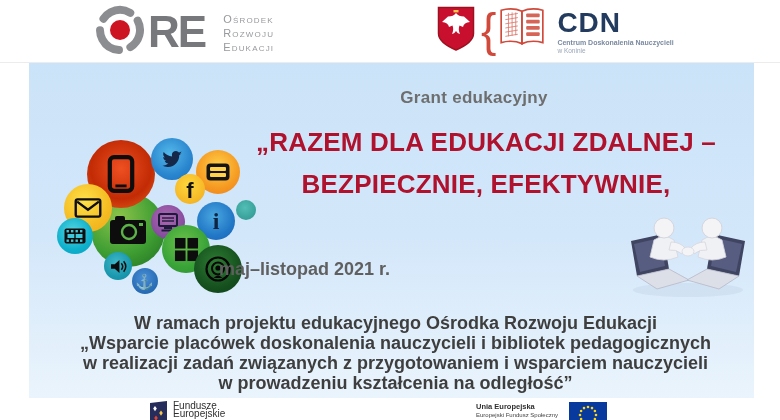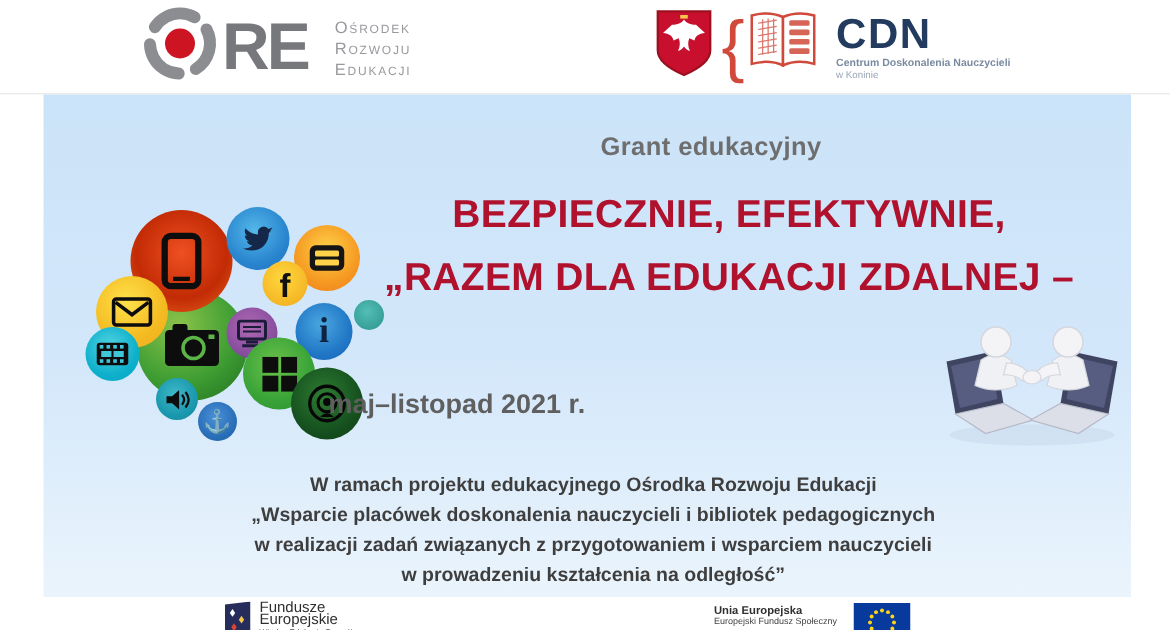--- a/index.html
+++ b/index.html
@@ -23,21 +23,21 @@
   
   .panel { position:absolute; left:29px; top:63px; width:725px; height:335px;
            background:linear-gradient(to bottom, #cbe3f8 0%, #d3e7fa 52%, #eaf4fc 100%); }
   .kicker { position:absolute; left:178px; top:25px; width:534px; text-align:center;
             font-size:17px; font-weight:bold; color:#6e6e6e; letter-spacing:.3px; }
   .title { position:absolute; left:178px; top:58px; width:558px; text-align:center;
            font-size:26px; line-height:42px; font-weight:bold; color:#b0122e; letter-spacing:.2px; }
   .daterange { position:absolute; left:190px; top:196px; width:534px; 
                font-size:18px; font-weight:bold; color:#5f5f5f; }
   .para { position:absolute; left:0; top:250px; width:733px; text-align:center;
-          font-size:13px; line-height:20px; font-weight:bold; color:#3e3e3e; }
+          font-size:18px; line-height:20px; font-weight:bold; color:#3e3e3e; }
 
   
   .bubble { position:absolute; border-radius:50%; display:flex; align-items:center; justify-content:center; }
   .glyph-f { font-weight:bold; color:#111; font-size:22px; line-height:1; margin-top:4px; }
   .glyph-i { font-family:"Liberation Serif", serif; font-weight:bold; color:#0f2440; font-size:24px; line-height:1; }
   .glyph-anchor { font-size:15px; color:#0e2742; line-height:1; }
 
   
   .footbar { position:absolute; left:0; top:398px; width:780px; height:22px; background:#fff; overflow:hidden; }
   .flogo { position:absolute; display:flex; align-items:flex-start; }
@@ -241,22 +241,22 @@
       </div>
 
       <div class="bubble" style="left:103px; top:205px; width:26px; height:26px;
                   background:radial-gradient(circle at 45% 38%, #4a90d9 0%, #2a6fb8 60%, #1c5fa8 100%);">
         <span class="glyph-anchor">⚓</span>
       </div>
     </div>
 
     <div class="kicker">Grant edukacyjny</div>
     <div class="title">
+      <div>„RAZEM DLA EDUKACJI ZDALNEJ –</div>
       <div>BEZPIECZNIE, EFEKTYWNIE,</div>
-      <div>„RAZEM DLA EDUKACJI ZDALNEJ –</div>
     </div>
     <div class="daterange">maj–listopad 2021 r.</div>
 
     <div style="position:absolute; left:594px; top:147px;">
       <svg width="130" height="90" viewBox="0 0 130 90">
         <ellipse cx="65" cy="80" rx="55" ry="7" fill="#b8cbe0" opacity="0.3"></ellipse>
         <path d="M8,31 L40,24 L46,59 L14,66 Z" fill="#3f4460"></path>
         <path d="M11,34 L37,28 L42,56 L17,62 Z" fill="#565d80"></path>
         <path d="M14,66 L46,59 L66,70 L34,79 Z" fill="#dcdee8" stroke="#b6b9c8" stroke-width="0.8"></path>
         <path d="M122,31 L90,24 L84,59 L116,66 Z" fill="#3f4460"></path>

